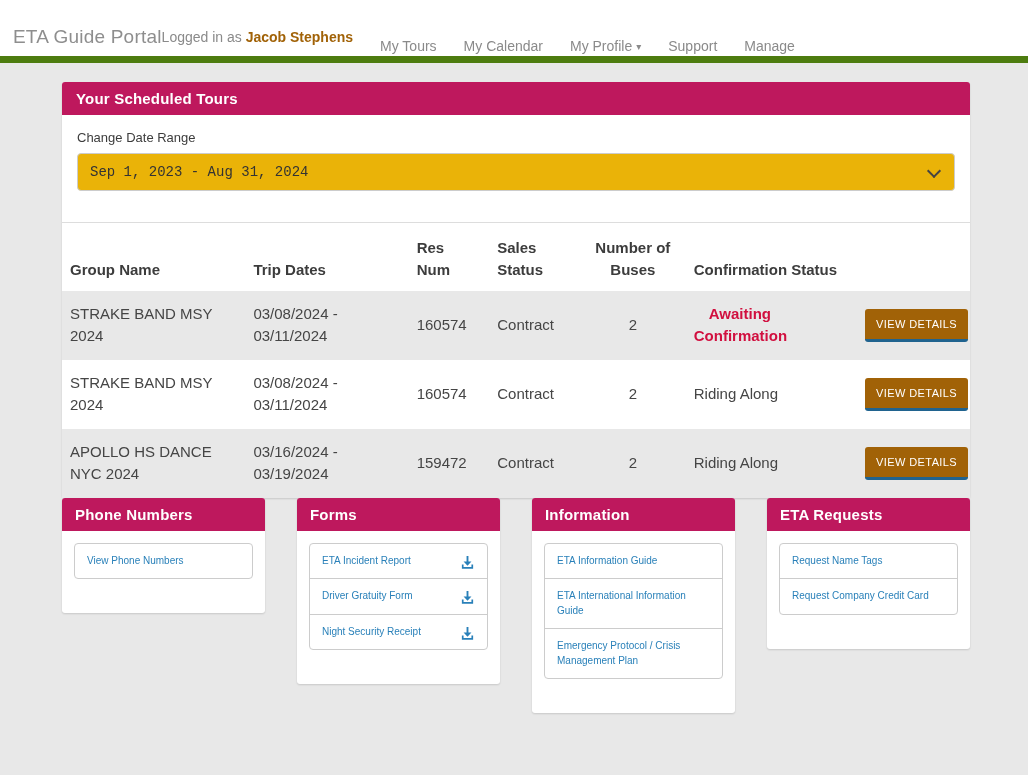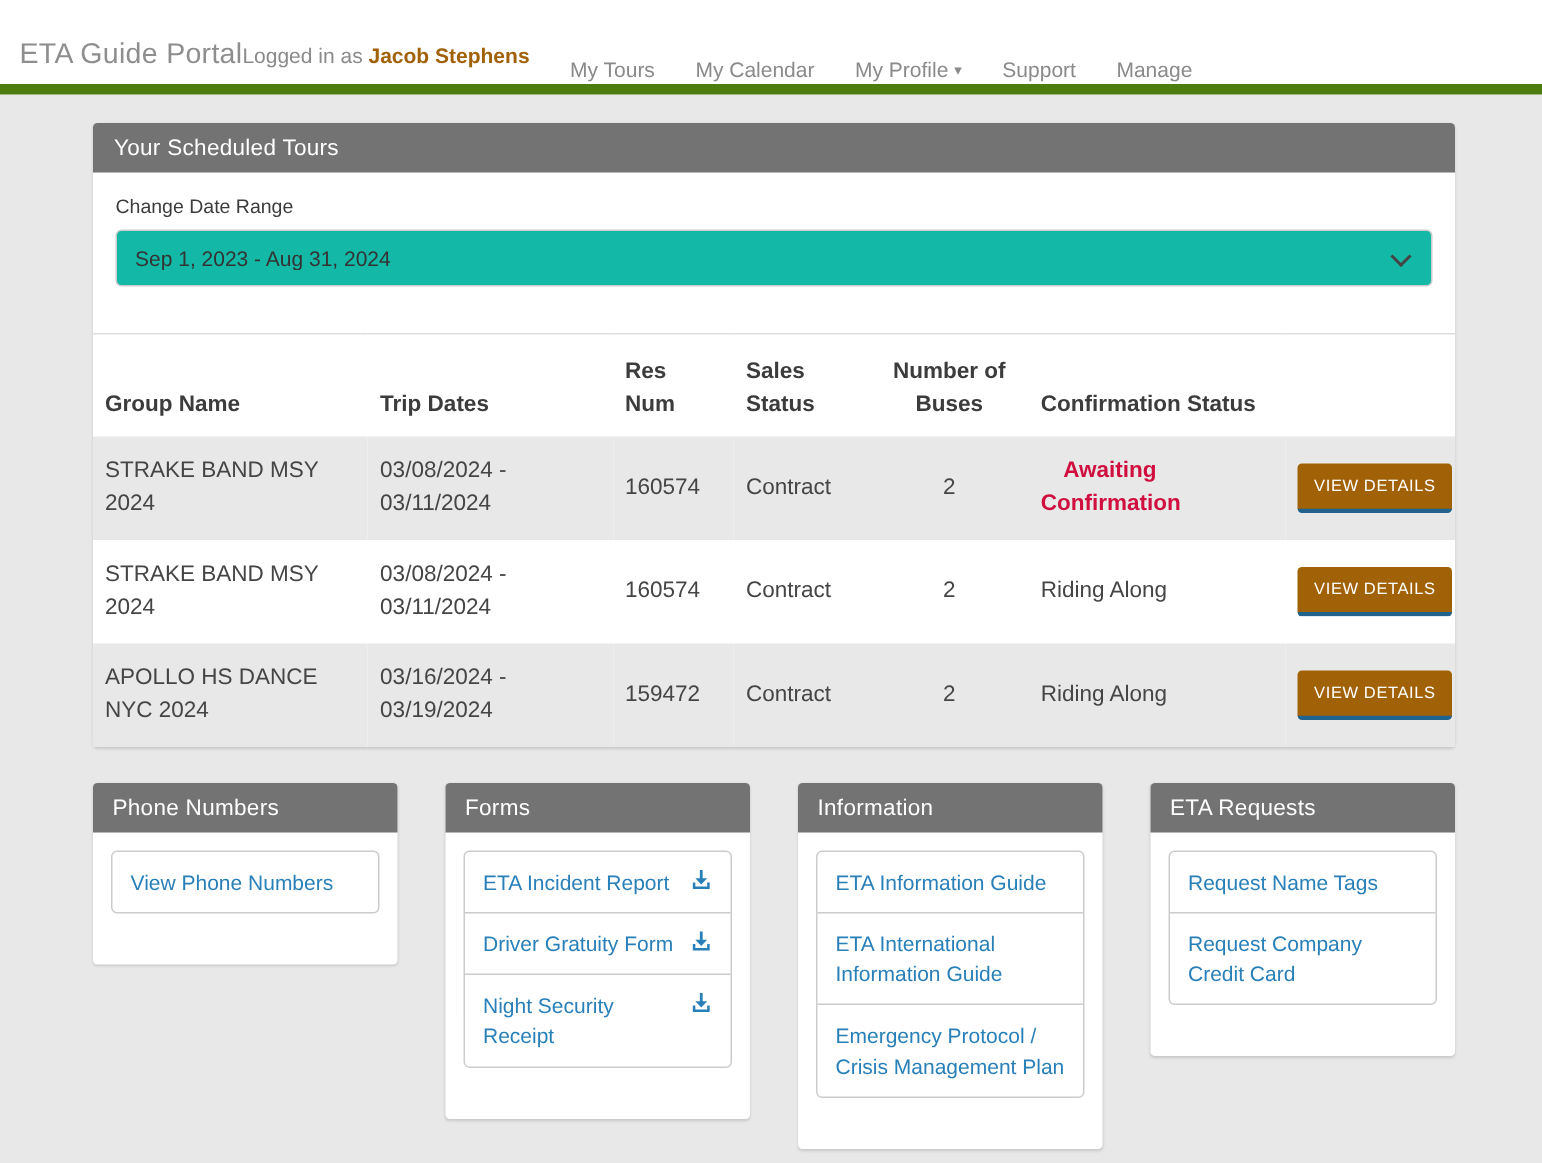--- a/index.html
+++ b/index.html
@@ -21,32 +21,32 @@
   .nav .logged-in { font-size: 14px; color: #8a8a8a; }
   .nav .logged-in b { color: #a16207; font-weight: bold; }
   .nav a { font-size: 14px; color: #8a8a8a; text-decoration: none; cursor: pointer; white-space: nowrap; margin-top: 18px; }
   .caret { display:inline-block; margin-left: 4px; font-size: 10px; color: #8a8a8a; vertical-align: 1px; }
 
   
   .content { width: 908px; margin-left: 62px; padding: 19px 0 23px 0; }
 
   .panel { background: #fff; border-radius: 3px; box-shadow: 0 1px 2px rgba(0,0,0,.14); }
   .panel-heading {
-    background: #737373; color: #fff; font-weight: normal; font-size: 15px;
+    background: #be185d; color: #fff; font-weight: bold; font-size: 15px;
     padding: 8px 14px; border-radius: 3px 3px 0 0; letter-spacing: .2px;
   }
 
   
   .tours-body { padding: 15px 15px 0 15px; }
   .drange-label { font-size: 13px; color: #3c3c3c; margin-bottom: 8px; }
   .select-wrap { position: relative; margin-bottom: 31px; }
   .select-wrap select {
     width: 100%; height: 38px; font-size: 14px; color: #333;
-    font-family: Liberation Sans, sans-serif;
-    border: 1px solid #ccc; border-radius: 4px; background: #14b8a6;
+    font-family: Liberation Mono, monospace;
+    border: 1px solid #ccc; border-radius: 4px; background: #eab308;
     padding: 0 21px 0 12px;
     -webkit-appearance: none; appearance: none;
   }
   .select-wrap::after {
     content: ""; position: absolute; right: 16px; top: 13px;
     width: 8px; height: 8px; border-right: 2px solid #444; border-bottom: 2px solid #444;
     transform: rotate(45deg); pointer-events: none;
   }
 
   table.tours { width: 100%; border-collapse: collapse; table-layout: fixed; border-top: 1px solid #ddd; }
@@ -62,28 +62,28 @@
   td.status.status-alert .status-text { color: #d10f3f; font-weight: bold; margin-left: 15px; }
   .btn-details {
     display: inline-block; background: #a16207; color: #fff; border: 0;
     border-bottom: 3px solid #20638f; border-radius: 3px;
     font-family: "Liberation Sans", sans-serif;
     font-size: 11px; font-weight: normal; letter-spacing: .4px;
     padding: 9px 11px; cursor: pointer; white-space: nowrap;
   }
 
   
-  .widgets { display: flex; justify-content: space-between; align-items: flex-start; margin-top: 24px; }
+  .widgets { display: flex; justify-content: space-between; align-items: flex-start; }
   .widget { width: 203px; }
   .widget .panel-heading { font-size: 15px; padding: 8px 13px; }
   .widget-body { padding: 12px 12px 34px 12px; }
   .link-list { border: 1px solid #ccc; border-radius: 4px; }
   .link-item {
     display: block; padding: 10px 12px; border-bottom: 1px solid #ccc;
-    color: #2980b9; font-size: 14px; text-decoration: none; line-height: 1.45; cursor: pointer;
+    color: #2980b9; font-size: 10px; text-decoration: none; line-height: 1.45; cursor: pointer;
   }
   .link-item:last-child { border-bottom: 0; }
   .dl-icon { float: right; margin-left: 6px; margin-top: 1px; }
   .dl-icon svg { display: block; fill: #2980b9; }
 </style>
 </head>
 <body>
 
 <div class="topbar">
   <div class="brand">ETA Guide Portal</div>

